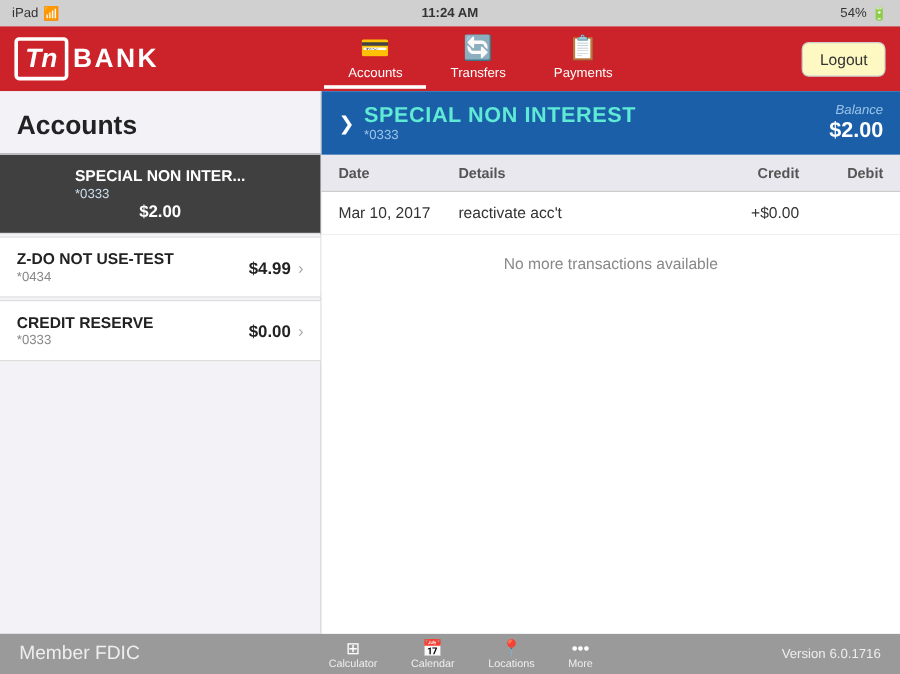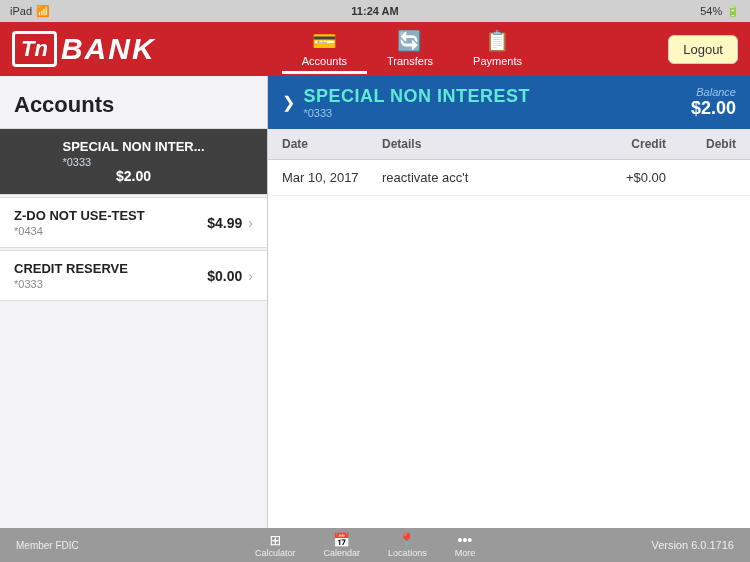--- a/index.html
+++ b/index.html
@@ -163,37 +163,37 @@
 
     
     .bottom-bar {
       height: 34px;
       background: #9a9a9a;
       display: flex;
       align-items: center;
       justify-content: space-between;
       padding: 0 16px;
     }
-    .bottom-left { font-size: 10px; color: #eee; }
+    .bottom-left { font-size: 16px; color: #eee; }
     .bottom-center { display: flex; gap: 0; align-items: center; }
     .bottom-tab { display: flex; flex-direction: column; align-items: center; padding: 0 14px; cursor: pointer; }
     .bottom-tab-icon { font-size: 14px; color: white; }
     .bottom-tab-label { font-size: 9px; color: #eee; }
     .bottom-right { font-size: 11px; color: #eee; }
 
     
     .logo-wrapper { display: flex; align-items: center; }
     .logo-box {
       border: 3px solid white;
       border-radius: 4px;
       padding: 2px 6px;
       margin-right: 4px;
     }
     .logo-tn-text { color: white; font-size: 22px; font-weight: 900; font-style: italic; }
-    .logo-bank-text { color: white; font-size: 30px; font-weight: 900; font-style: italic; letter-spacing: 2px; }
+    .logo-bank-text { color: white; font-size: 22px; font-weight: 900; letter-spacing: 2px; }
   </style>
 </head>
 <body>
 
 <div class="status-bar">
   <div class="status-bar-left">
     <span>iPad</span>
     <span>📶</span>
   </div>
   <div class="status-bar-center">11:24 AM</div>
@@ -289,20 +289,21 @@
       <div class="th th-debit">Debit</div>
     </div>
 
     <div class="table-body">
       <div class="table-row">
         <div class="td td-date">Mar 10, 2017</div>
         <div class="td td-details">reactivate acc't</div>
         <div class="td td-credit">+$0.00</div>
         <div class="td td-debit"></div>
       </div>
+      <div class="no-more">No more transactions available</div>
     </div>
   </div>
 </div>
 
 <div class="bottom-bar">
   <div class="bottom-left">Member FDIC</div>
   <div class="bottom-center">
     <div class="bottom-tab">
       <div class="bottom-tab-icon">⊞</div>
       <div class="bottom-tab-label">Calculator</div>

